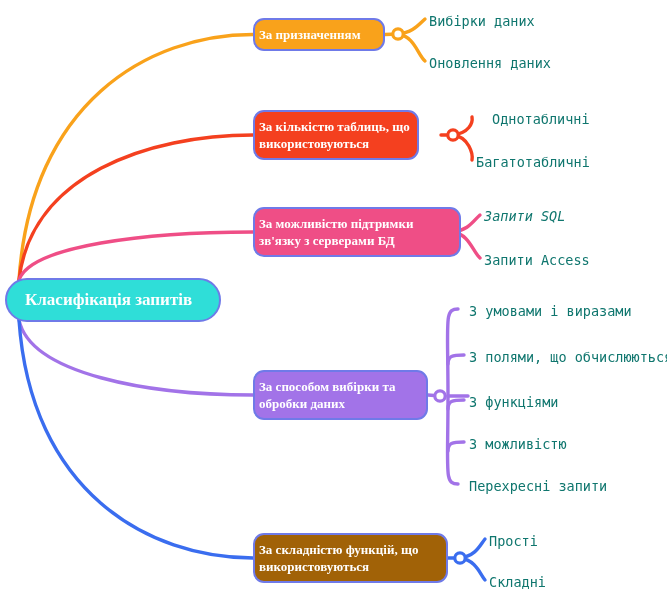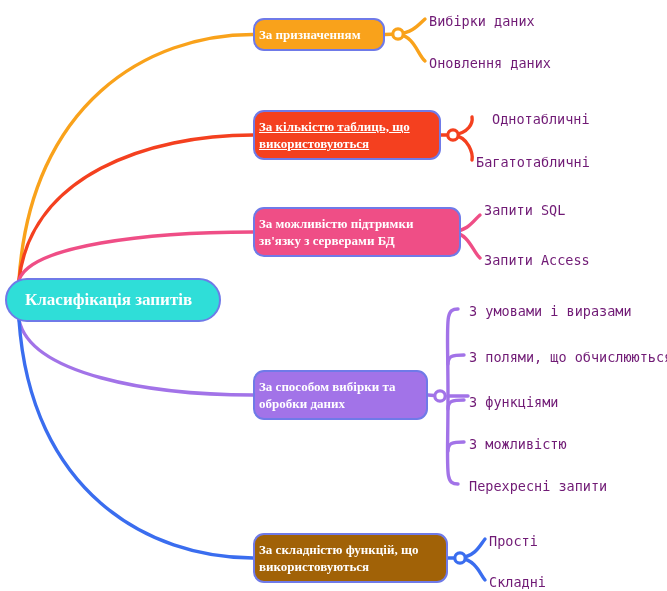--- a/index.html
+++ b/index.html
@@ -42,21 +42,21 @@
     padding: 0 18px;
   }
   .node-label {
     display: block;
     white-space: pre-line;
   }
   .leaf {
     position: absolute;
     font-family: "DejaVu Sans Mono", "Liberation Mono", monospace;
     font-size: 13.5px;
-    color: #701a75;
+    color: #0f766e;
     white-space: nowrap;
     letter-spacing: 0px;
   }
 </style>
 </head>
 <body>
 
 <div id="canvas">
 
   <svg id="wires" viewBox="0 0 667 591" xmlns="http://www.w3.org/2000/svg">
@@ -92,31 +92,31 @@
 
   <div id="nodes-layer">
       <div class="node central" style="left: 5px; top: 278px; width: 216px; height: 44px; background: rgb(47, 222, 216); border-color: rgb(111, 122, 232); color: rgb(255, 255, 255); font-size: 17px;">
         <span class="node-label">Класифікація запитів</span>
       </div>
       <div class="node" style="left: 253px; top: 18px; width: 132px; height: 33px; background: rgb(249, 162, 27); border-color: rgb(111, 122, 232); font-size: 13px;">
         <span class="node-label">За призначенням</span>
       </div>
       <div class="leaf" style="left: 429px; top: 13px;">Вибірки даних</div>
       <div class="leaf" style="left: 429px; top: 55px;">Оновлення даних</div>
-      <div class="node" style="left: 253px; top: 110px; width: 188px; height: 50px; background: rgb(244, 64, 31); border-color: rgb(111, 122, 232); font-size: 13px; text-decoration: underline;">
+      <div class="node" style="left: 253px; top: 110px; width: 166px; height: 50px; background: rgb(244, 64, 31); border-color: rgb(111, 122, 232); font-size: 13px;">
         <span class="node-label">За кількістю таблиць, що
 використовуються</span>
       </div>
       <div class="leaf" style="left: 492px; top: 111px;">Однотабличні</div>
       <div class="leaf" style="left: 476px; top: 154px;">Багатотабличні</div>
       <div class="node" style="left: 253px; top: 207px; width: 208px; height: 50px; background: rgb(239, 78, 134); border-color: rgb(111, 122, 232); font-size: 13px;">
         <span class="node-label">За можливістю підтримки
 зв'язку з серверами БД</span>
       </div>
-      <div class="leaf" style="left: 484px; top: 202px;">Запити SQL</div>
+      <div class="leaf" style="left: 484px; top: 208px; font-style: italic;">Запити SQL</div>
       <div class="leaf" style="left: 484px; top: 252px;">Запити Access</div>
       <div class="node" style="left: 253px; top: 370px; width: 175px; height: 50px; background: rgb(162, 115, 232); border-color: rgb(111, 122, 232); font-size: 13px;">
         <span class="node-label">За способом вибірки та
 обробки даних</span>
       </div>
       <div class="leaf" style="left: 469px; top: 303px;">З умовами і виразами</div>
       <div class="leaf" style="left: 469px; top: 349px;">З полями, що обчислюються</div>
       <div class="leaf" style="left: 469px; top: 394px;">З функціями</div>
       <div class="leaf" style="left: 469px; top: 436px;">З можливістю</div>
       <div class="leaf" style="left: 469px; top: 478px;">Перехресні запити</div>

